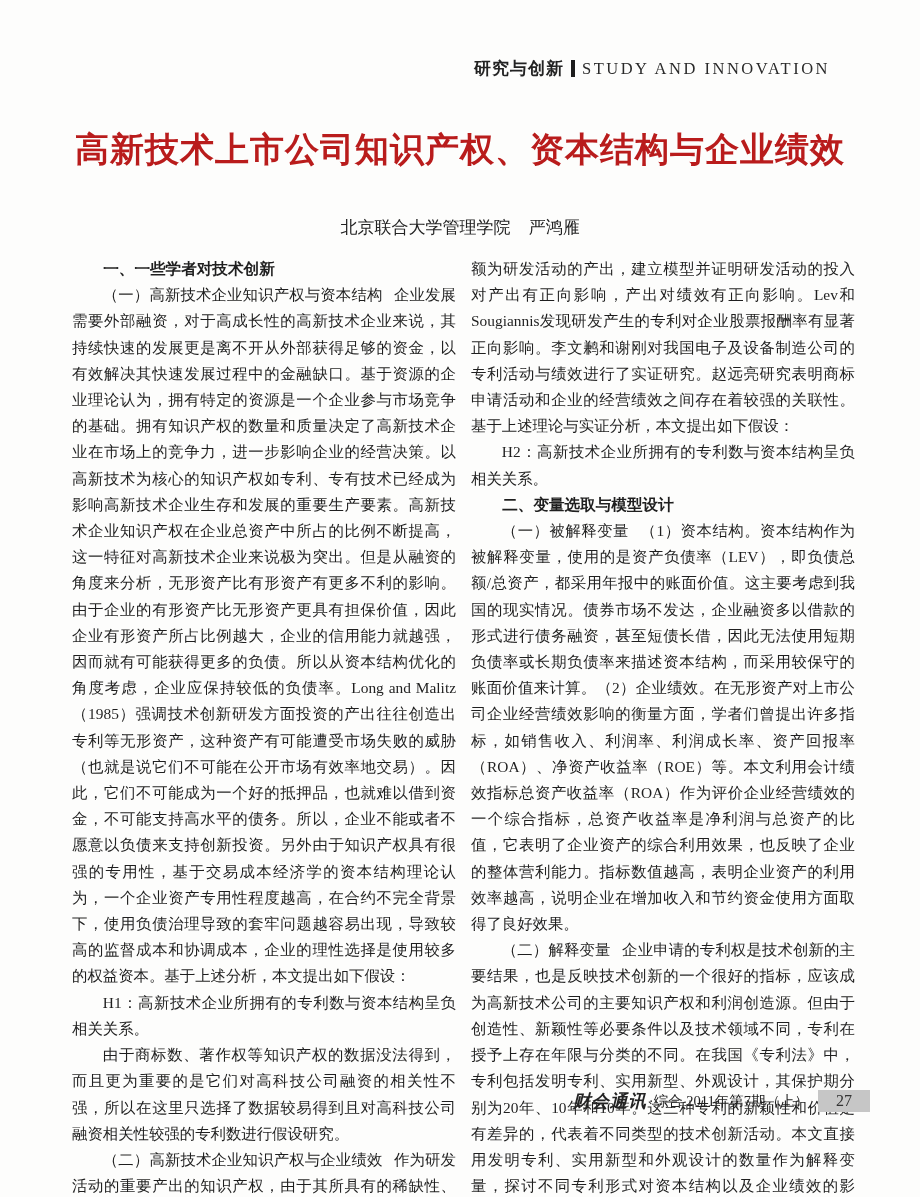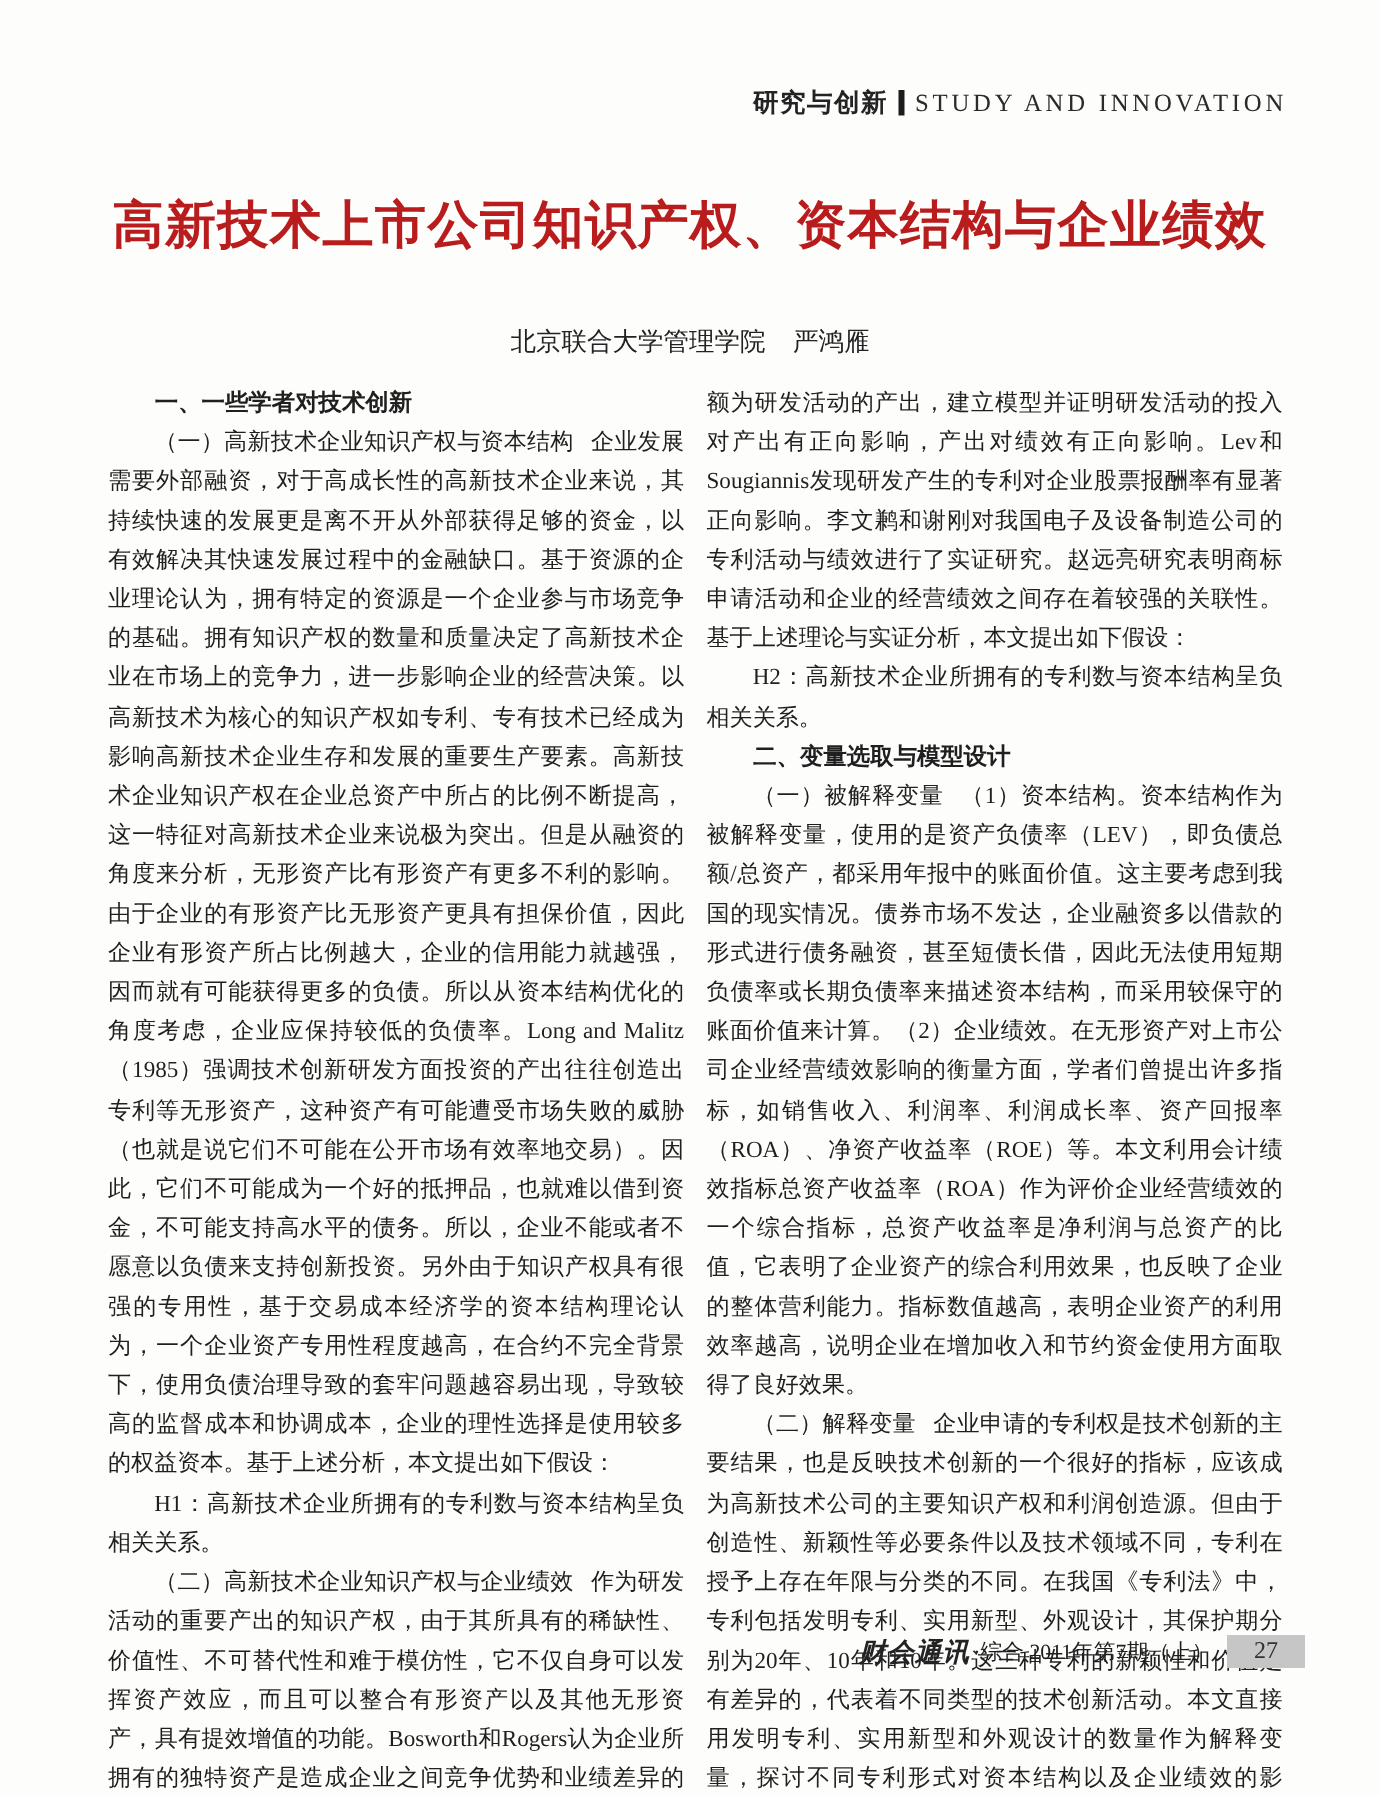--- a/index.html
+++ b/index.html
@@ -11,21 +11,21 @@
     margin: 0 auto;
     background: #fdfdfc;
     color: #232323;
     font-family: "Liberation Serif", "DejaVu Serif", serif;
     overflow: hidden;
   }
   
   .header {
     position: absolute;
     top: 57px;
-    right: 62px;
+    right: 90px;
     display: flex;
     align-items: center;
     gap: 7px;
     white-space: nowrap;
   }
   .header-cn {
     font-size: 17px;
     font-weight: bold;
     letter-spacing: 1px;
     font-family: "Liberation Sans", "DejaVu Sans", sans-serif;
@@ -147,20 +147,21 @@
     <span class="affiliation">北京联合大学管理学院</span>
     <span class="author">严鸿雁</span>
   </div>
 
   <div class="body">
 
     <div class="col">
       <h3>一、一些学者对技术创新</h3>
       <p><span class="lead">（一）高新技术企业知识产权与资本结构</span><span>企业发展需要外部融资，对于高成长性的高新技术企业来说，其持续快速的发展更是离不开从外部获得足够的资金，以有效解决其快速发展过程中的金融缺口。基于资源的企业理论认为，拥有特定的资源是一个企业参与市场竞争的基础。拥有知识产权的数量和质量决定了高新技术企业在市场上的竞争力，进一步影响企业的经营决策。以高新技术为核心的知识产权如专利、专有技术已经成为影响高新技术企业生存和发展的重要生产要素。高新技术企业知识产权在企业总资产中所占的比例不断提高，这一特征对高新技术企业来说极为突出。但是从融资的角度来分析，无形资产比有形资产有更多不利的影响。由于企业的有形资产比无形资产更具有担保价值，因此企业有形资产所占比例越大，企业的信用能力就越强，因而就有可能获得更多的负债。所以从资本结构优化的角度考虑，企业应保持较低的负债率。Long and Malitz（1985）强调技术创新研发方面投资的产出往往创造出专利等无形资产，这种资产有可能遭受市场失败的威胁（也就是说它们不可能在公开市场有效率地交易）。因此，它们不可能成为一个好的抵押品，也就难以借到资金，不可能支持高水平的债务。所以，企业不能或者不愿意以负债来支持创新投资。另外由于知识产权具有很强的专用性，基于交易成本经济学的资本结构理论认为，一个企业资产专用性程度越高，在合约不完全背景下，使用负债治理导致的套牢问题越容易出现，导致较高的监督成本和协调成本，企业的理性选择是使用较多的权益资本。基于上述分析，本文提出如下假设：</span></p>
       <p>H1：高新技术企业所拥有的专利数与资本结构呈负相关关系。</p>
+      <p>由于商标数、著作权等知识产权的数据没法得到，而且更为重要的是它们对高科技公司融资的相关性不强，所以在这里只选择了数据较易得到且对高科技公司融资相关性较强的专利数进行假设研究。</p>
       <p><span class="lead">（二）高新技术企业知识产权与企业绩效</span><span>作为研发活动的重要产出的知识产权，由于其所具有的稀缺性、价值性、不可替代性和难于模仿性，它不仅自身可以发挥资产效应，而且可以整合有形资产以及其他无形资产，具有提效增值的功能。Bosworth和Rogers认为企业所拥有的独特资产是造成企业之间竞争优势和业绩差异的重要原因，这些独特资产主要包括技术诀窍、声誉、商标、专利等垄断性资源。一些学者对技术创新、知识产权和企业绩效的关系做了实证研究。Griliches对美国157家制造企业的时序与横截面数据分析的实证结果表明，公司的绩效与由公司过去的研发支出和专利数量所形成的“无形资产”之间存在一个重要的正相关关系。Reitzig对德国机械制造业50家公司的统计分析表明，拥有较高质量专利的企业拥有更好的企业绩效。Crepon、Duget和Mairesse将研发支出定义为研发活动的投入因素，专利权数量及新产品销售金</span></p>
     </div>
 
     <div class="col">
       <p class="noindent">额为研发活动的产出，建立模型并证明研发活动的投入对产出有正向影响，产出对绩效有正向影响。Lev和Sougiannis发现研发产生的专利对企业股票报酬率有显著正向影响。李文鹣和谢刚对我国电子及设备制造公司的专利活动与绩效进行了实证研究。赵远亮研究表明商标申请活动和企业的经营绩效之间存在着较强的关联性。基于上述理论与实证分析，本文提出如下假设：</p>
       <p>H2：高新技术企业所拥有的专利数与资本结构呈负相关关系。</p>
       <h3>二、变量选取与模型设计</h3>
       <p><span class="lead">（一）被解释变量</span><span>（1）资本结构。资本结构作为被解释变量，使用的是资产负债率（LEV），即负债总额/总资产，都采用年报中的账面价值。这主要考虑到我国的现实情况。债券市场不发达，企业融资多以借款的形式进行债务融资，甚至短债长借，因此无法使用短期负债率或长期负债率来描述资本结构，而采用较保守的账面价值来计算。（2）企业绩效。在无形资产对上市公司企业经营绩效影响的衡量方面，学者们曾提出许多指标，如销售收入、利润率、利润成长率、资产回报率（ROA）、净资产收益率（ROE）等。本文利用会计绩效指标总资产收益率（ROA）作为评价企业经营绩效的一个综合指标，总资产收益率是净利润与总资产的比值，它表明了企业资产的综合利用效果，也反映了企业的整体营利能力。指标数值越高，表明企业资产的利用效率越高，说明企业在增加收入和节约资金使用方面取得了良好效果。</span></p>
       <p><span class="lead">（二）解释变量</span><span>企业申请的专利权是技术创新的主要结果，也是反映技术创新的一个很好的指标，应该成为高新技术公司的主要知识产权和利润创造源。但由于创造性、新颖性等必要条件以及技术领域不同，专利在授予上存在年限与分类的不同。在我国《专利法》中，专利包括发明专利、实用新型、外观设计，其保护期分别为20年、10年和10年。这三种专利的新颖性和价值是有差异的，代表着不同类型的技术创新活动。本文直接用发明专利、实用新型和外观设计的数量作为解释变量，探讨不同专利形式对资本结构以及企业绩效的影响，探求企业在处理三种专利过程中的规律与特征。</span></p>
 

